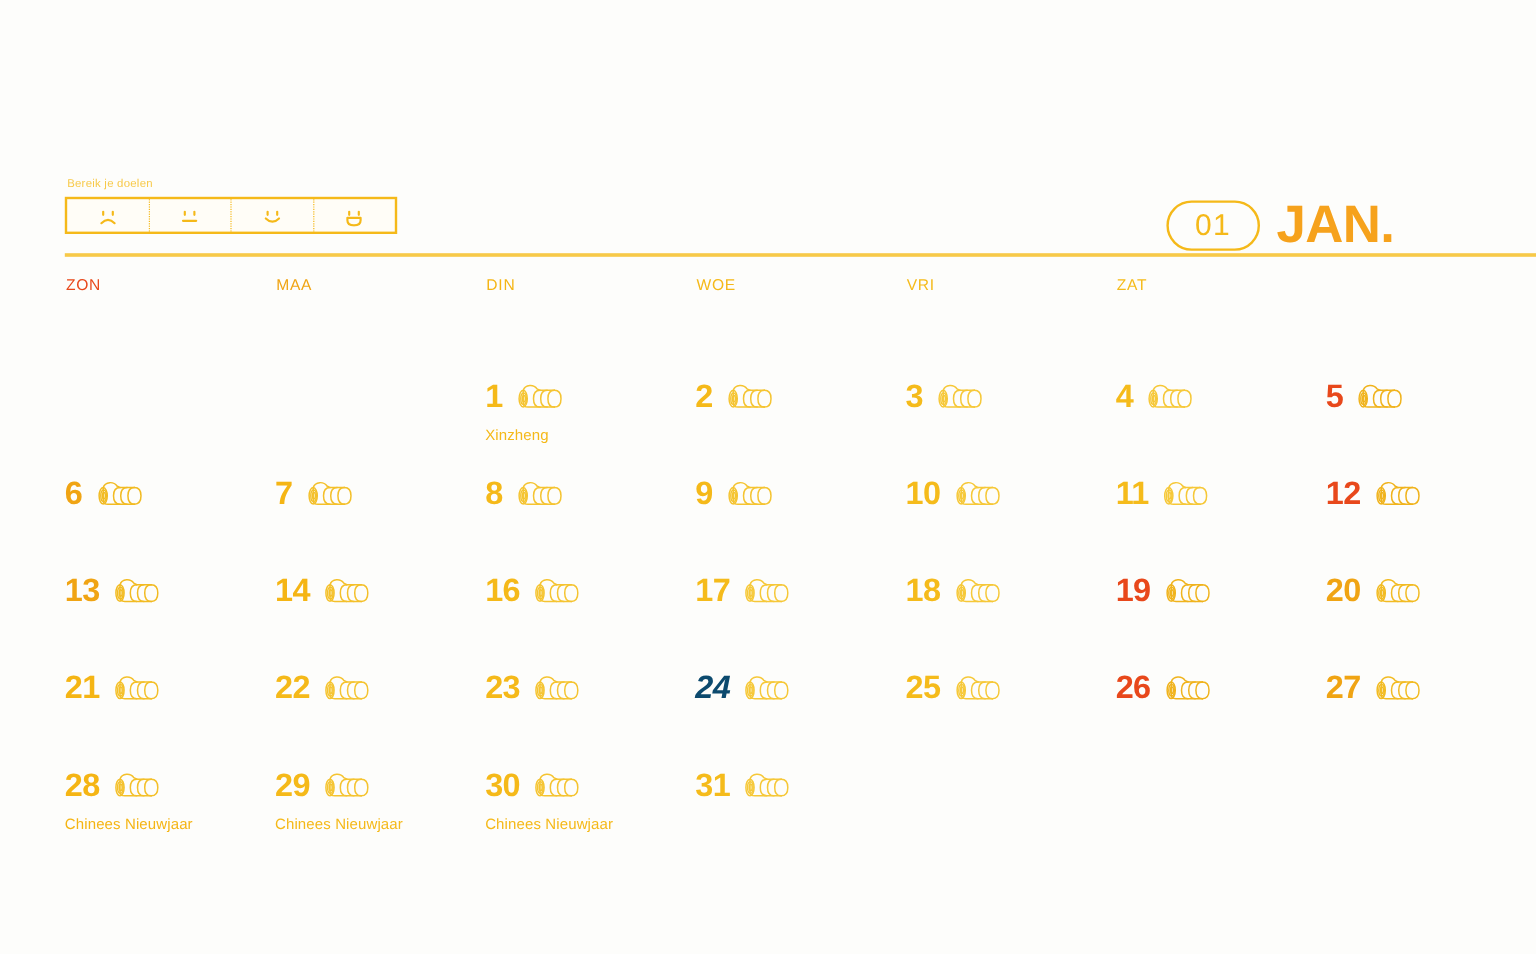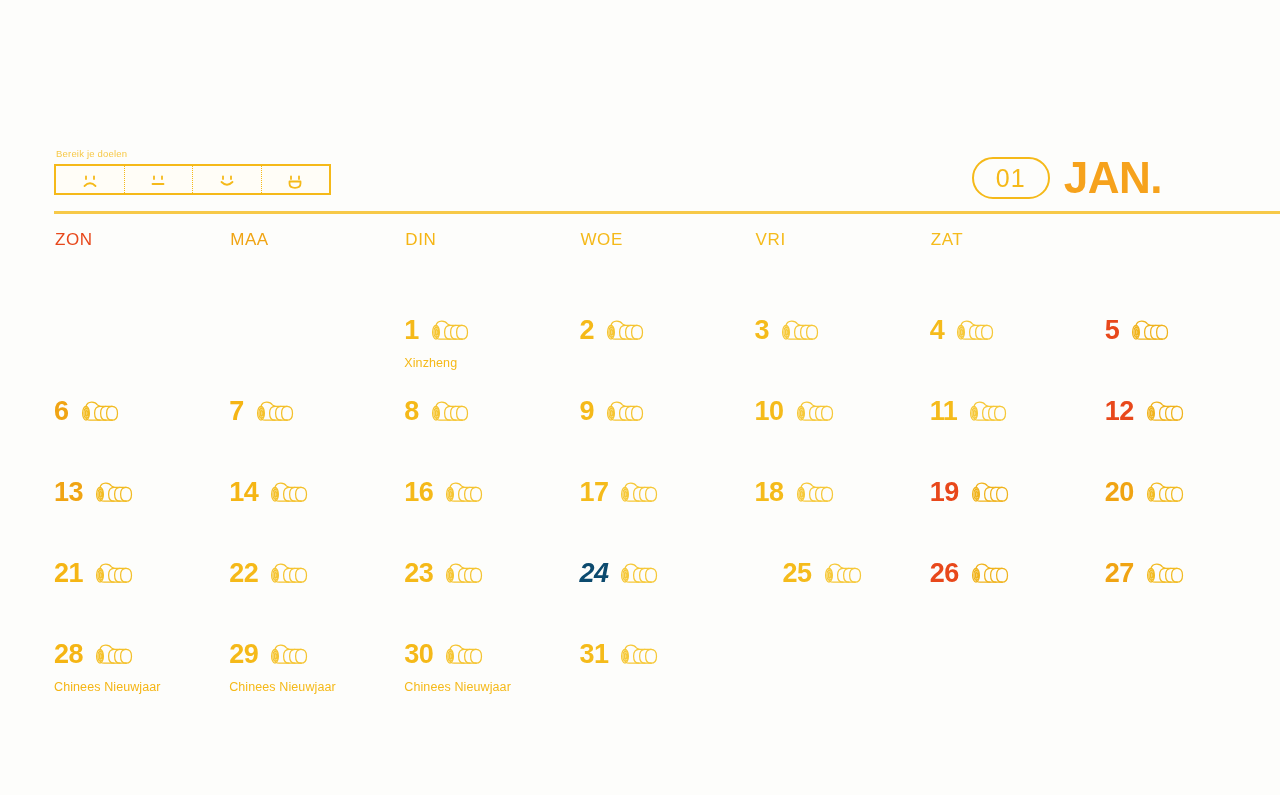--- a/index.html
+++ b/index.html
@@ -61,21 +61,21 @@
     justify-content: center;
     border-right: 1px dotted #f5b919;
     height: 100%;
   }
   .mood-cell:last-child { border-right: none; }
   .mood-cell svg { display: block; }
 
   .month-block {
     position: absolute;
     right: 0;
-    top: 8px;
+    top: 18px;
     display: flex;
     align-items: center;
     gap: 14px;
   }
   .month-num {
     width: 78px;
     height: 42px;
     border: 2px solid #f5b919;
     border-radius: 21px;
     display: flex;
@@ -106,21 +106,21 @@
   
   .grid {
     position: absolute;
     left: 54px;
     top: 224px;
     width: 1226px;
     display: grid;
     grid-template-columns: repeat(7, 1fr);
   }
   .dow {
-    font-size: 17px;
+    font-size: 13px;
     font-weight: 400;
     letter-spacing: .6px;
     padding: 6px 0 0 1px;
     height: 42px;
   }
 
   .cell {
     height: 81px;
     padding-top: 8px;
     position: relative;
@@ -648,21 +648,21 @@
               <path d="M34 8.3 Q28.6 8.3 28.6 15.2 Q28.6 22.2 34 22.2" stroke="#f6c838" stroke-width="1.25" fill="none" stroke-linecap="round" stroke-linejoin="round"></path>
               <ellipse cx="8" cy="15.2" rx="3.4" ry="6.9" stroke="#f6c838" stroke-width="1.25" fill="none" stroke-linecap="round" stroke-linejoin="round"></ellipse>
               <ellipse cx="8.3" cy="15.2" rx="2.3" ry="4.8" stroke="#f6c838" stroke-width="1.25" fill="none" stroke-linecap="round" stroke-linejoin="round"></ellipse>
               <ellipse cx="8.6" cy="15.2" rx="1.2" ry="2.7" stroke="#f6c838" stroke-width="1.25" fill="none" stroke-linecap="round" stroke-linejoin="round"></ellipse>
             </svg>
           </span>
         </div>
       </div>
       <div class="cell">
         <div class="daytop">
-          <span class="daynum" style="color: rgb(245, 187, 27); margin-left: 28px;">25</span>
+          <span class="daynum" style="color: rgb(245, 187, 27);">25</span>
           <span>
             <svg class="mat-icon" width="46" height="27" viewBox="0 0 46 27">
               <path d="M8 8.5 Q9 4.5 13.5 4.2 Q17.5 4 19.5 7 L22 8.3" stroke="#f6c838" stroke-width="1.25" fill="none" stroke-linecap="round" stroke-linejoin="round"></path>
               <path d="M8 8.5 L8 19 Q8 22.2 12 22.2 L34 22.2" stroke="#f6c838" stroke-width="1.25" fill="none" stroke-linecap="round" stroke-linejoin="round"></path>
               <path d="M22 8.3 L34 8.3" stroke="#f6c838" stroke-width="1.25" fill="none" stroke-linecap="round" stroke-linejoin="round"></path>
               <path d="M34 8.3 Q39.5 8.3 39.5 15.2 Q39.5 22.2 34 22.2" stroke="#f6c838" stroke-width="1.25" fill="none" stroke-linecap="round" stroke-linejoin="round"></path>
               <path d="M22 8.3 Q16.6 8.3 16.6 15.2 Q16.6 22.2 22 22.2" stroke="#f6c838" stroke-width="1.25" fill="none" stroke-linecap="round" stroke-linejoin="round"></path>
               <path d="M28 8.3 Q22.6 8.3 22.6 15.2 Q22.6 22.2 28 22.2" stroke="#f6c838" stroke-width="1.25" fill="none" stroke-linecap="round" stroke-linejoin="round"></path>
               <path d="M34 8.3 Q28.6 8.3 28.6 15.2 Q28.6 22.2 34 22.2" stroke="#f6c838" stroke-width="1.25" fill="none" stroke-linecap="round" stroke-linejoin="round"></path>
               <ellipse cx="8" cy="15.2" rx="3.4" ry="6.9" stroke="#f6c838" stroke-width="1.25" fill="none" stroke-linecap="round" stroke-linejoin="round"></ellipse>

